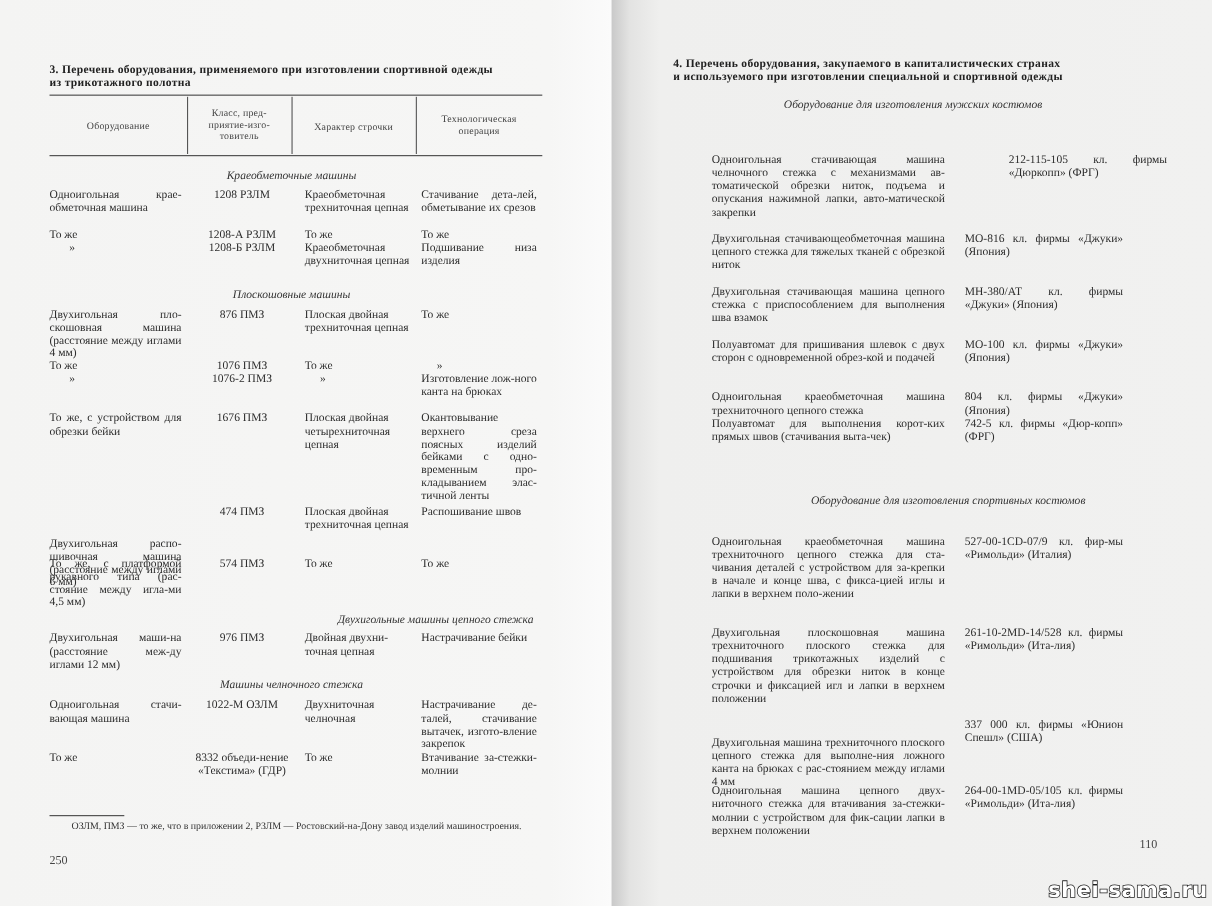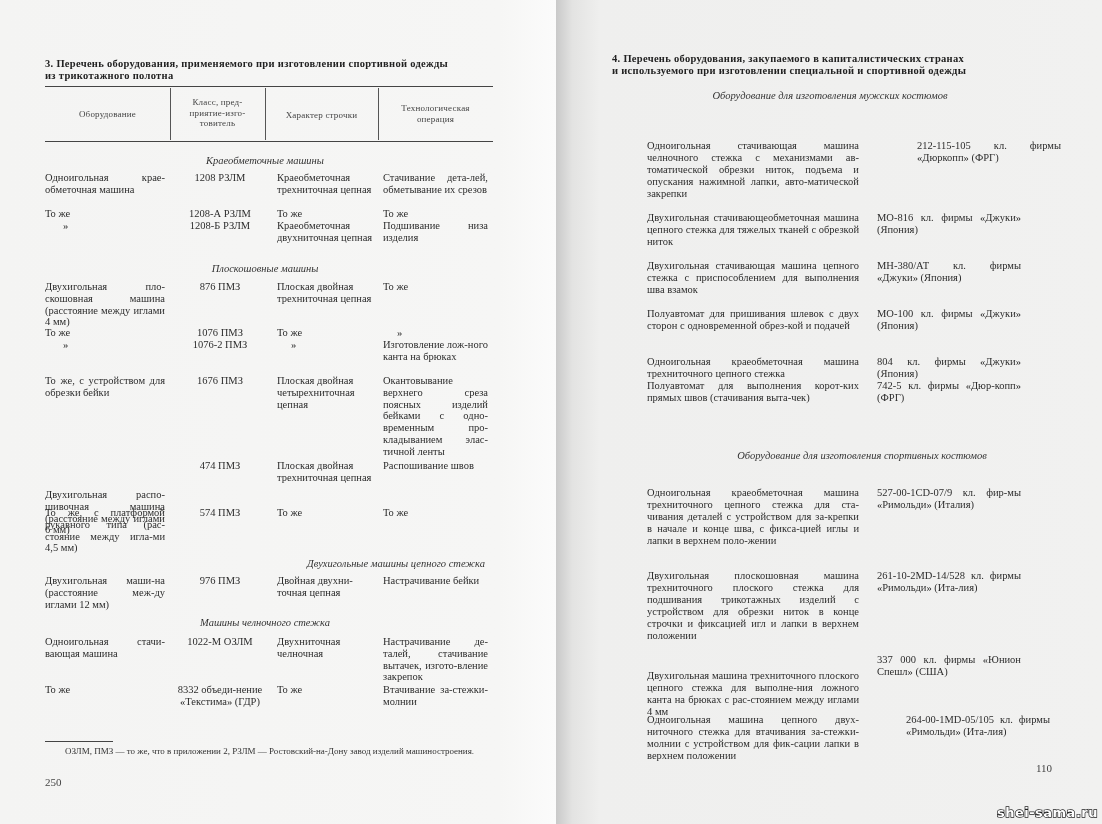--- a/index.html
+++ b/index.html
@@ -30,21 +30,21 @@
   .footrule { position:absolute; left:45px; top:741px; width:68px; height:1px; background:#444; }
   .footnote { position:absolute; left:45px; top:746px; width:450px; font-size:9px; line-height:10px; text-indent:20px; color:#333; text-align:justify; }
   .pnum { position:absolute; font-size:11px; color:#444; }
 
   
   .r-desc { position:absolute; left:647px; width:212px; font-size:10.5px; line-height:11.9px; text-align:justify; color:#2d2d2d; }
   .r-model { position:absolute; left:877px; width:144px; font-size:10.5px; line-height:11.9px; text-align:justify; color:#2d2d2d; }
 
   .watermark {
     position:absolute; right:4px; bottom:4px;
-    font-family:"DejaVu Sans", sans-serif; font-weight:bold; font-size:13px;
+    font-family:"DejaVu Sans", sans-serif; font-weight:bold; font-size:19px;
     color:#fff; -webkit-text-stroke:1.4px #1d1d1d; paint-order:stroke fill;
     letter-spacing:0.5px;
     margin-left:32px;
   }
 </style>
 </head>
 <body>
 
 <div class="page page-left"></div>
 <div class="page page-right"></div>
@@ -172,17 +172,17 @@
 <div class="r-desc" style="top:487px;">Одноигольная краеобметочная машина трехниточного цепного стежка для ста-чивания деталей с устройством для за-крепки в начале и конце шва, с фикса-цией иглы и лапки в верхнем поло-жении</div>
 <div class="r-model" style="top:487px;">527-00-1CD-07/9 кл. фир-мы «Римольди» (Италия)</div>
 
 <div class="r-desc" style="top:570px;">Двухигольная плоскошовная машина трехниточного плоского стежка для подшивания трикотажных изделий с устройством для обрезки ниток в конце строчки и фиксацией игл и лапки в верхнем положении</div>
 <div class="r-model" style="top:570px;">261-10-2MD-14/528 кл. фирмы «Римольди» (Ита-лия)</div>
 
 <div class="r-desc" style="top:654px;margin-top:16px;">Двухигольная машина трехниточного плоского цепного стежка для выполне-ния ложного канта на брюках с рас-стоянием между иглами 4 мм</div>
 <div class="r-model" style="top:654px;">337 000 кл. фирмы «Юнион Спешл» (США)</div>
 
 <div class="r-desc" style="top:714px;">Одноигольная машина цепного двух-ниточного стежка для втачивания за-стежки-молнии с устройством для фик-сации лапки в верхнем положении</div>
-<div class="r-model" style="top:714px;margin-left:29px;">264-00-1MD-05/105 кл. фирмы «Римольди» (Ита-лия)</div>
+<div class="r-model" style="top:714px;">264-00-1MD-05/105 кл. фирмы «Римольди» (Ита-лия)</div>
 
 <div class="pnum" style="left:1036px;top:762px;">110</div>
 
 <div class="watermark">shei-sama.ru</div>
 
 </body></html>

